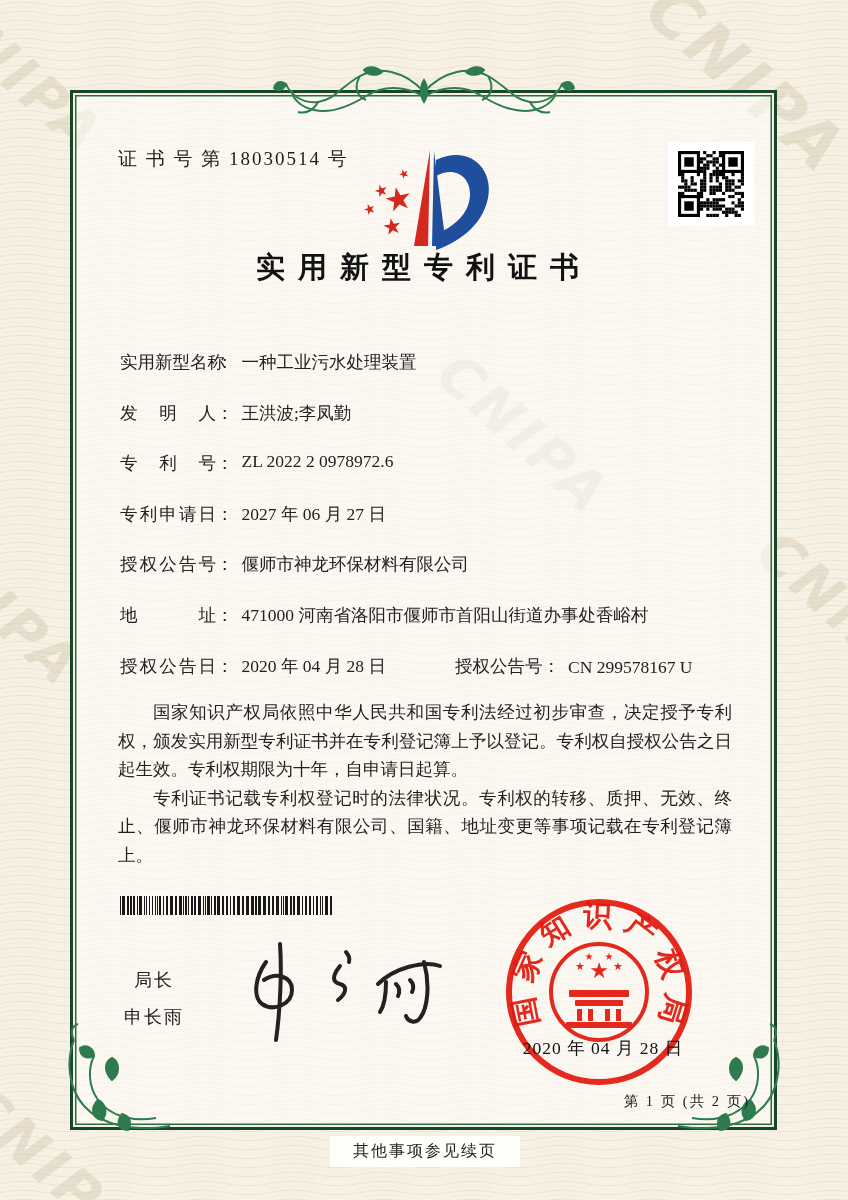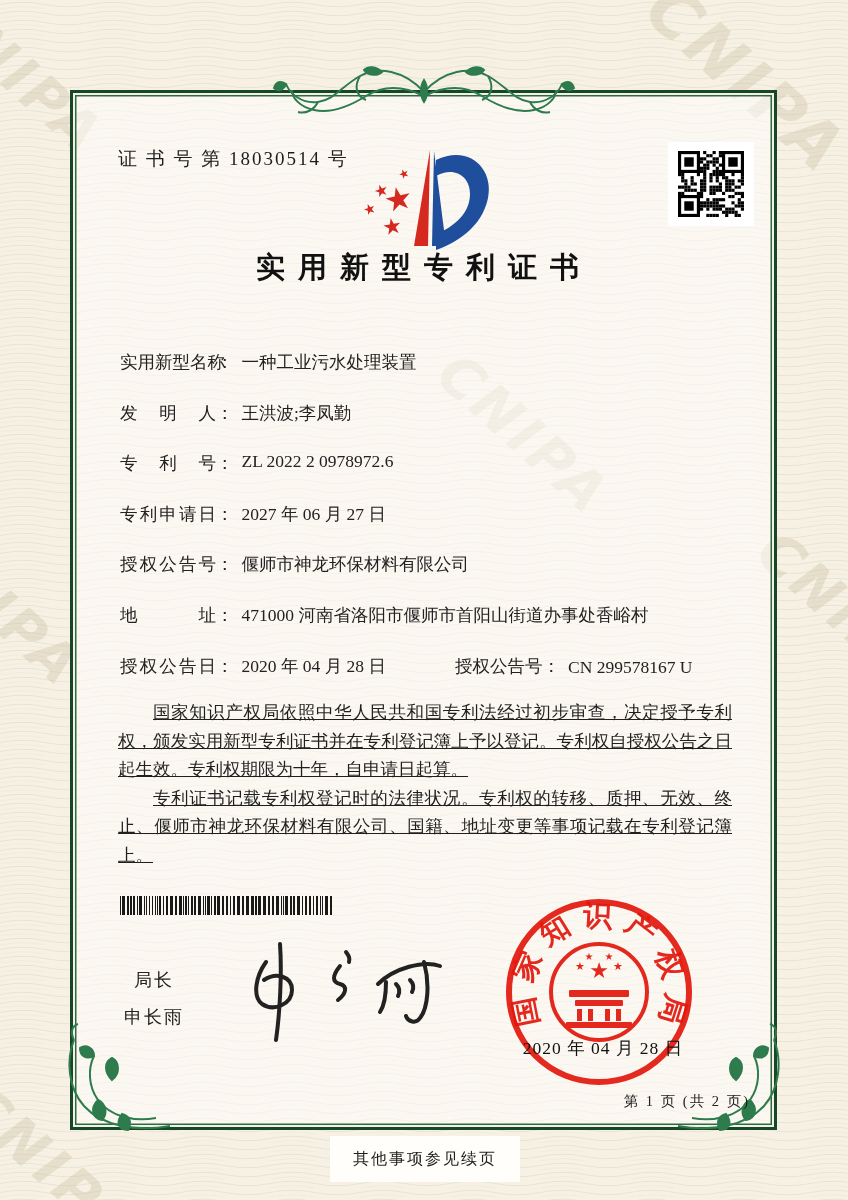--- a/index.html
+++ b/index.html
@@ -36,38 +36,38 @@
   .title{position:absolute;left:70px;top:248px;width:708px;text-align:center;
          font-size:29px;font-weight:700;letter-spacing:13px;color:#111;}
 
   .fields{position:absolute;left:120px;top:350px;width:616px;font-size:17.5px;color:#222;}
   .frow{height:50.6px;display:flex;align-items:flex-start;white-space:nowrap;position:relative;}
   .flabel{display:inline-block;width:96px;text-align:justify;text-align-last:justify;}
   .fcolon{display:inline-block;margin-right:8px;}
   .pair2{position:absolute;left:335px;top:0;display:flex;align-items:flex-end;}
 
   .body-text{position:absolute;left:118px;top:698px;width:614px;font-size:17.5px;
-             line-height:28.5px;color:#1f1f1f;text-align:justify;text-decoration:underline;}
+             line-height:28.5px;color:#1f1f1f;text-align:justify;}
   .body-text p{margin:0;text-indent:2em;}
 
   .barcode{position:absolute;left:120px;top:896px;}
 
   .signer{position:absolute;left:124px;top:962px;
           font-family:"Liberation Sans","DejaVu Sans",sans-serif;
           font-size:18px;color:#222;line-height:37px;letter-spacing:2px;text-align:center;}
   .signature{position:absolute;left:228px;top:932px;}
 
   .seal{position:absolute;left:499px;top:892px;z-index:5;}
   .seal-date{position:absolute;left:498px;top:1036px;width:210px;text-align:center;
              font-size:17.5px;color:#111;letter-spacing:1px;z-index:6;white-space:nowrap;}
 
   .page-num{position:absolute;left:70px;top:1092px;width:680px;text-align:right;
             font-size:14.5px;color:#222;letter-spacing:2px;}
 
-  .cont-note{position:absolute;left:330px;top:1136px;width:190px;height:46px;background:#fffefb;
+  .cont-note{position:absolute;left:330px;top:1136px;width:190px;height:31px;background:#fffefb;
              display:flex;align-items:center;justify-content:center;
              font-size:16px;color:#1f1f1f;letter-spacing:2px;z-index:4;}
 
   .green-stroke{stroke:#2e7b4d;fill:none;}
 </style>
 </head>
 <body>
 
 <div class="page">
 

